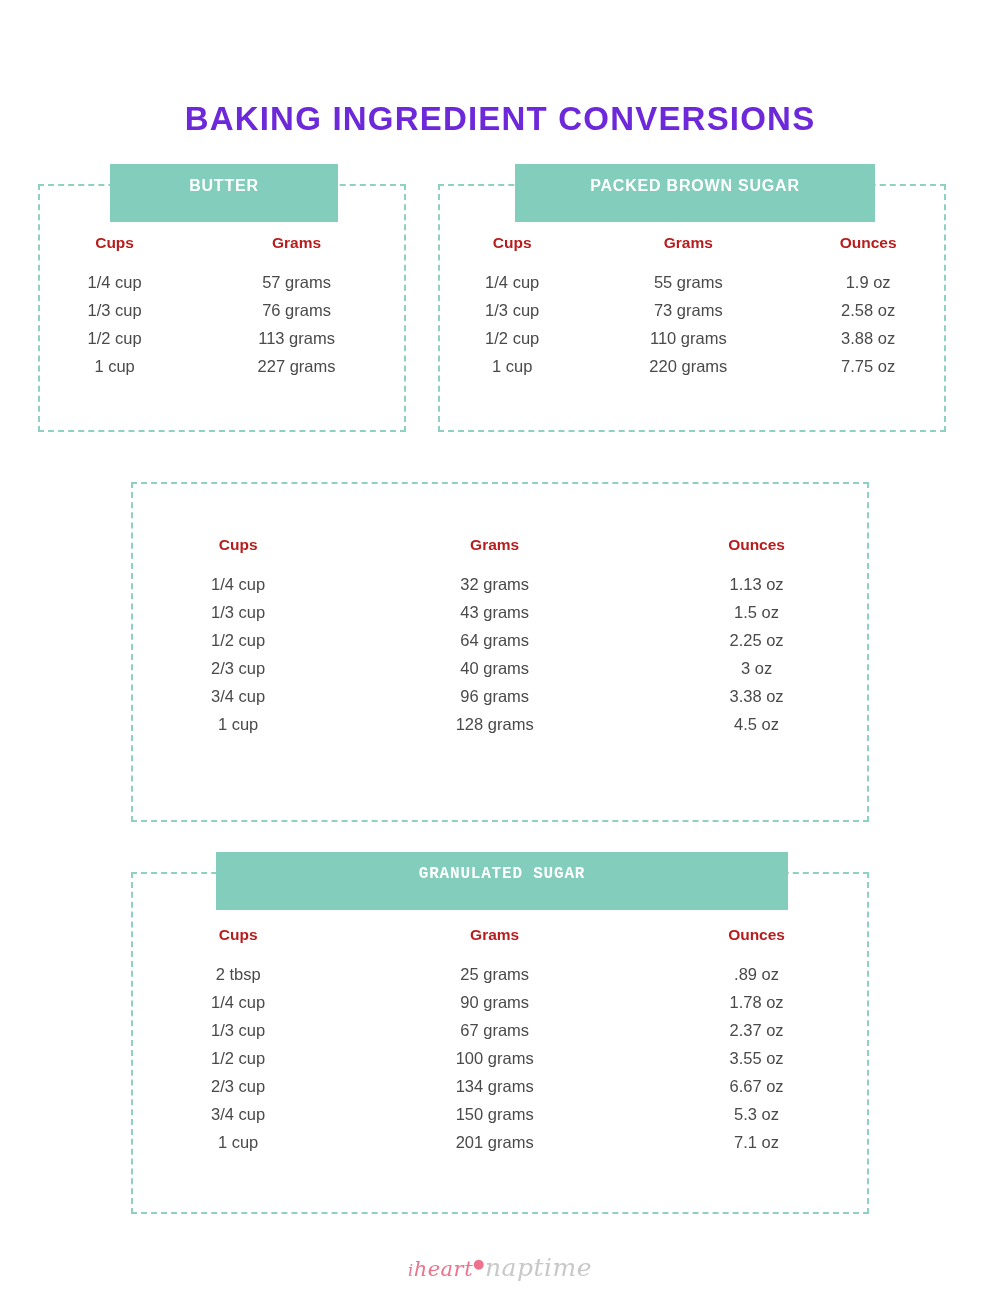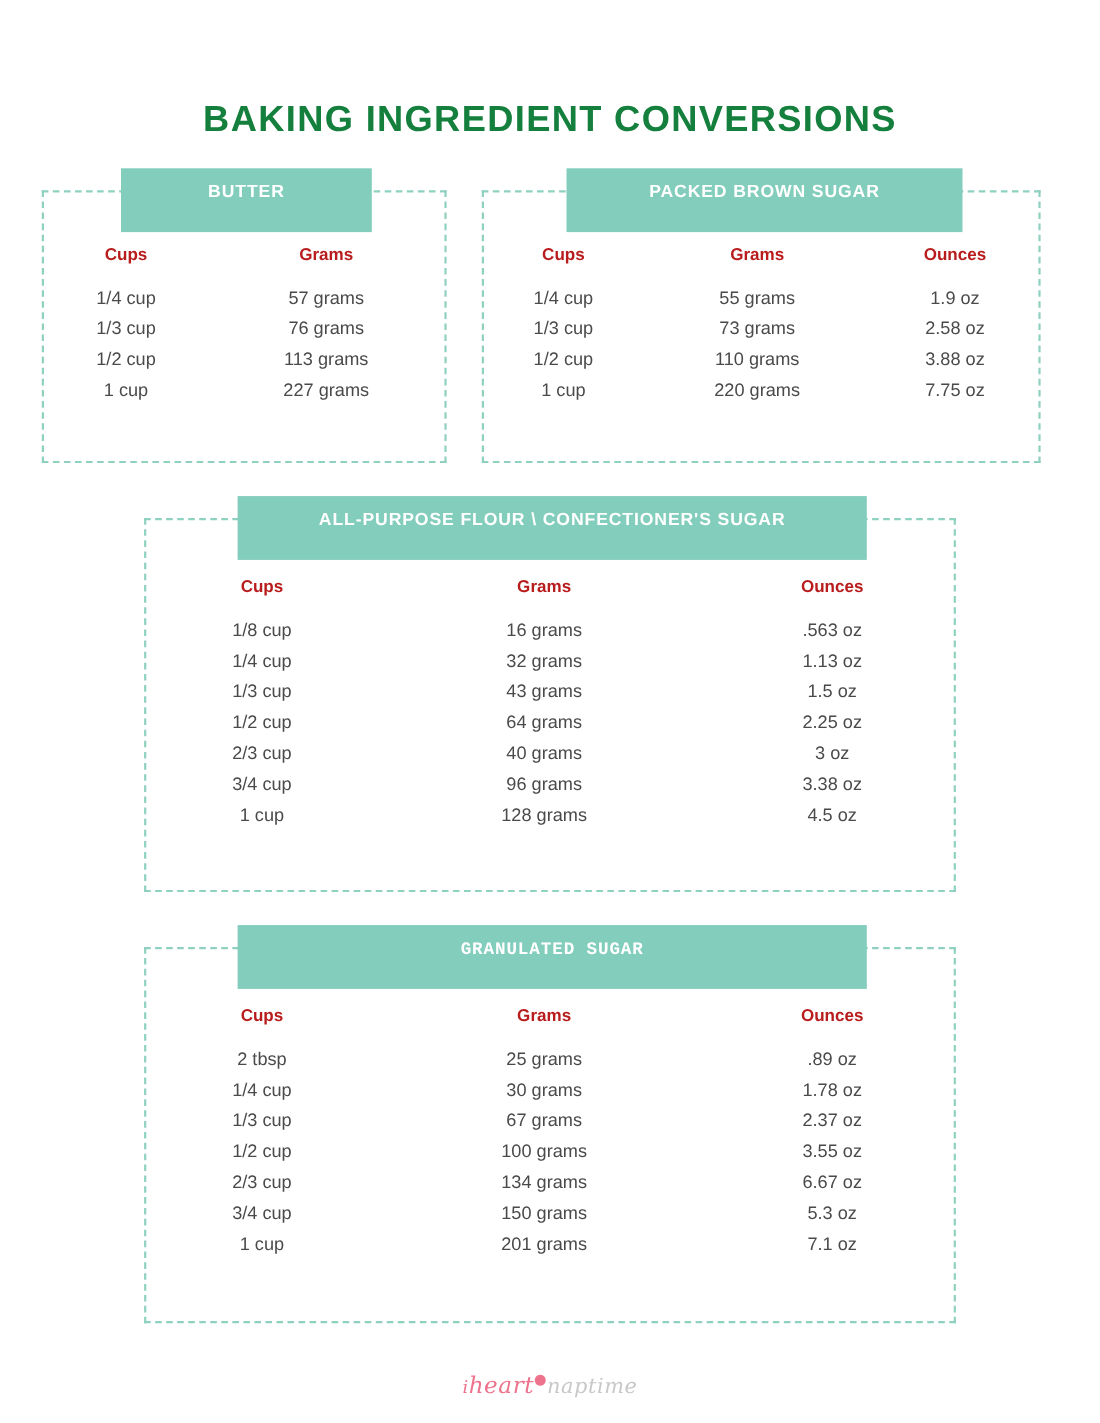--- a/index.html
+++ b/index.html
@@ -20,22 +20,22 @@
     width: 1000px;
     height: 1294px;
     position: relative;
   }
 
   .page-title {
     text-align: center;
     font-size: 33px;
     font-weight: bold;
     letter-spacing: 1.2px;
-    color: #15803d;
-    margin: 5px;
+    color: #6d28d9;
+    margin: 16px;
     padding-top: 84px;
     text-transform: uppercase;
   }
 
   
   .card {
     position: absolute;
     border: 2px dashed #8fd1c0;
     box-sizing: border-box;
   }
@@ -136,21 +136,21 @@
     color: #ed6b86;
     font-family: "DejaVu Serif", serif;
     font-style: italic;
     letter-spacing: 0.5px;
     opacity: 0.95;
   }
   .logo .i { font-size: 16px; }
   .logo .heart { font-weight: normal; }
   .logo .naptime {
     color: #c6c6c6;
-    font-size: 19px;
+    font-size: 25px;
   }
   .logo .dot {
     color: #ed6b86;
     font-size: 13px;
     vertical-align: super;
   }
 </style>
 </head>
 <body>
 
@@ -217,35 +217,29 @@
         <tr>
           <td>1 cup</td>
           <td>220 grams</td>
           <td>7.75 oz</td>
         </tr>
       </tbody>
     </table>
   </div>
 
   <div class="card" id="card-flour">
-    <div class="card-header">All-Purpose Flour \ Confectioner's Sugar</div>
     <table class="conv">
       <thead>
         <tr>
           <th>Cups</th>
           <th>Grams</th>
           <th>Ounces</th>
         </tr>
       </thead>
       <tbody>
-        <tr>
-          <td>1/8 cup</td>
-          <td>16 grams</td>
-          <td>.563 oz</td>
-        </tr>
         <tr>
           <td>1/4 cup</td>
           <td>32 grams</td>
           <td>1.13 oz</td>
         </tr>
         <tr>
           <td>1/3 cup</td>
           <td>43 grams</td>
           <td>1.5 oz</td>
         </tr>
@@ -284,21 +278,21 @@
         </tr>
       </thead>
       <tbody>
         <tr>
           <td>2 tbsp</td>
           <td>25 grams</td>
           <td>.89 oz</td>
         </tr>
         <tr>
           <td>1/4 cup</td>
-          <td>30 grams</td>
+          <td>90 grams</td>
           <td>1.78 oz</td>
         </tr>
         <tr>
           <td>1/3 cup</td>
           <td>67 grams</td>
           <td>2.37 oz</td>
         </tr>
         <tr>
           <td>1/2 cup</td>
           <td>100 grams</td>

